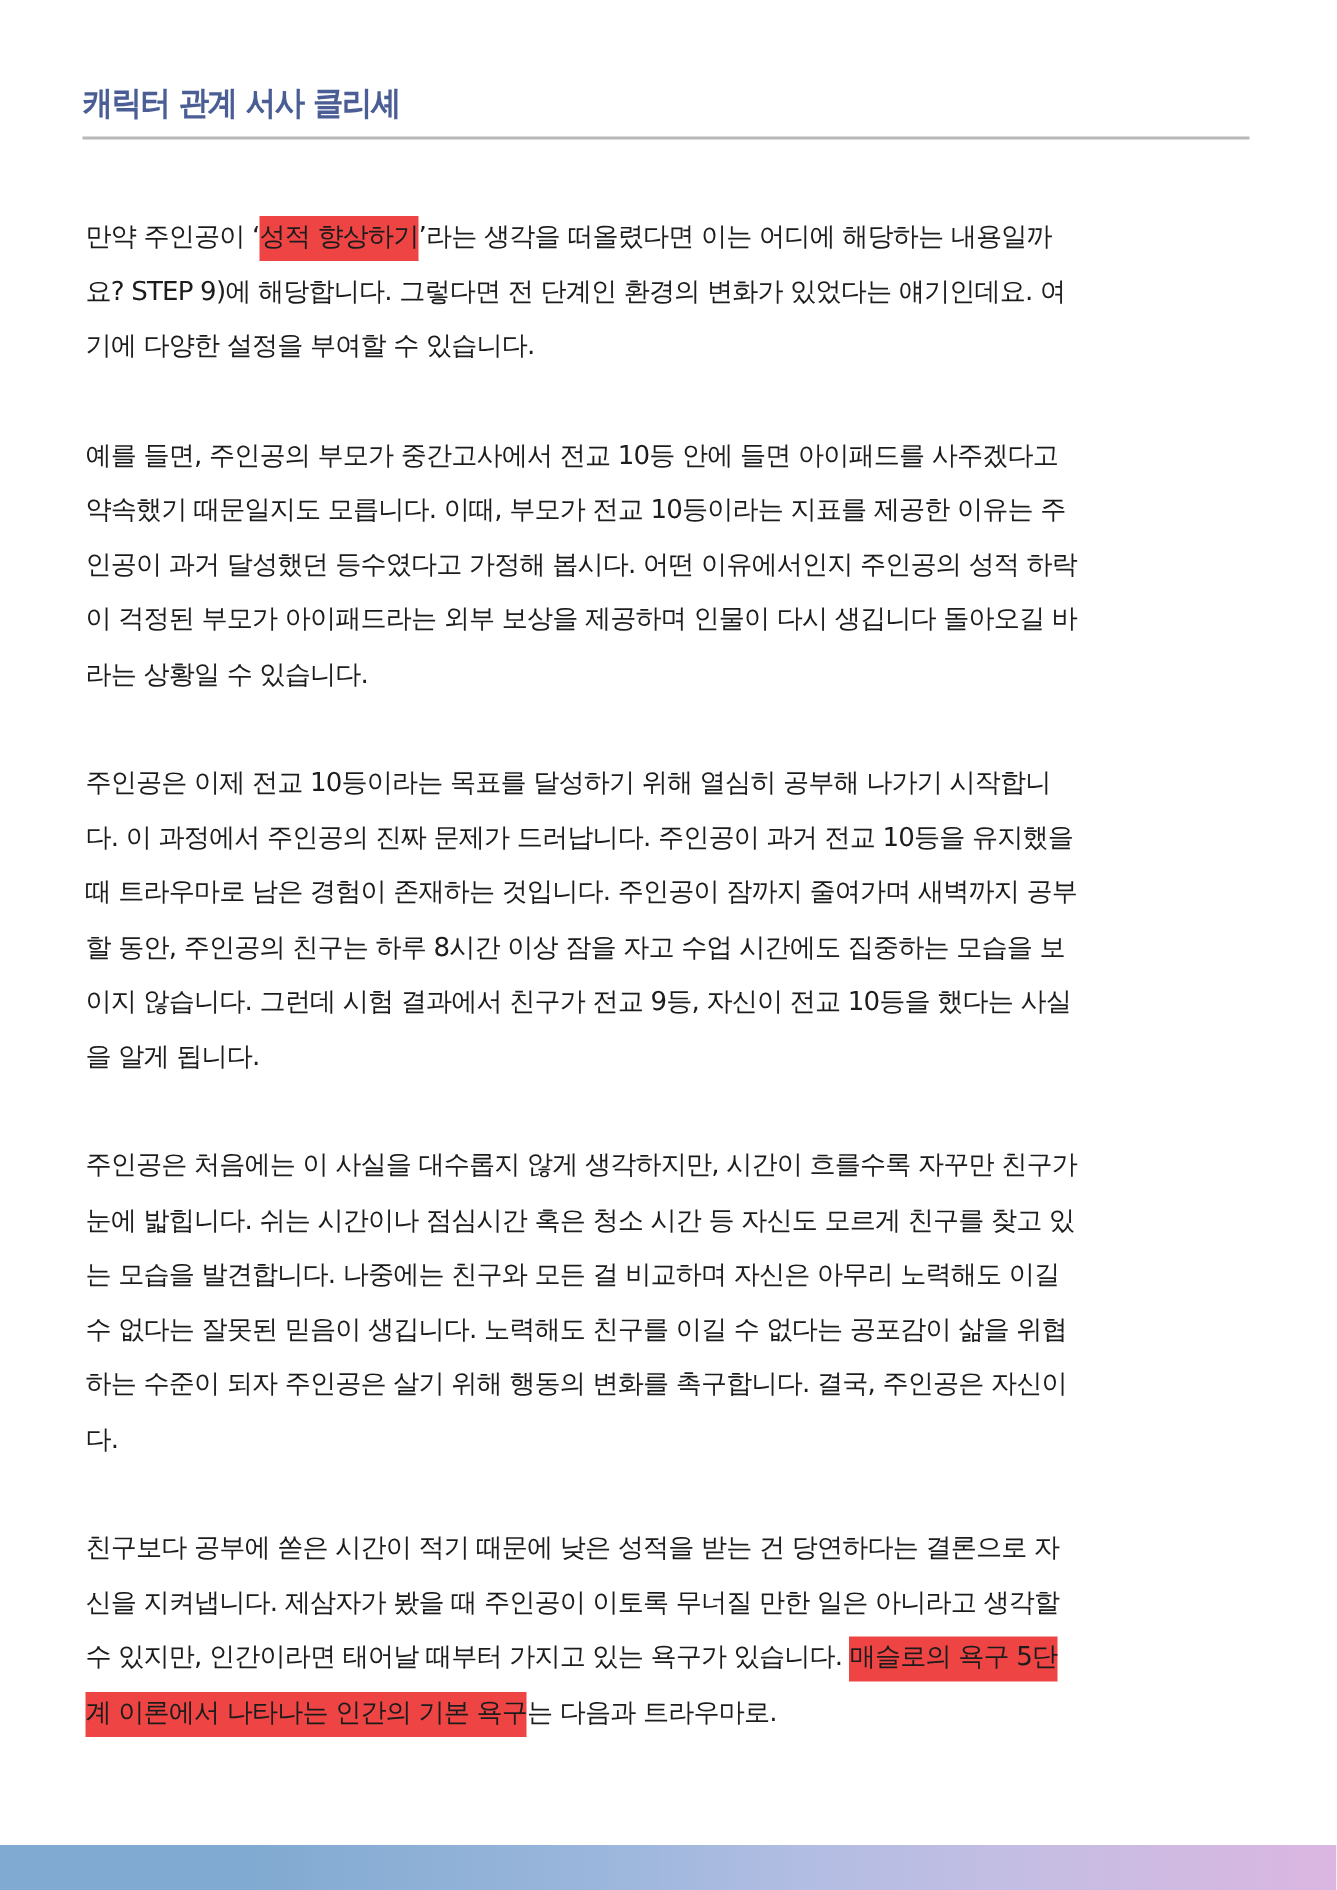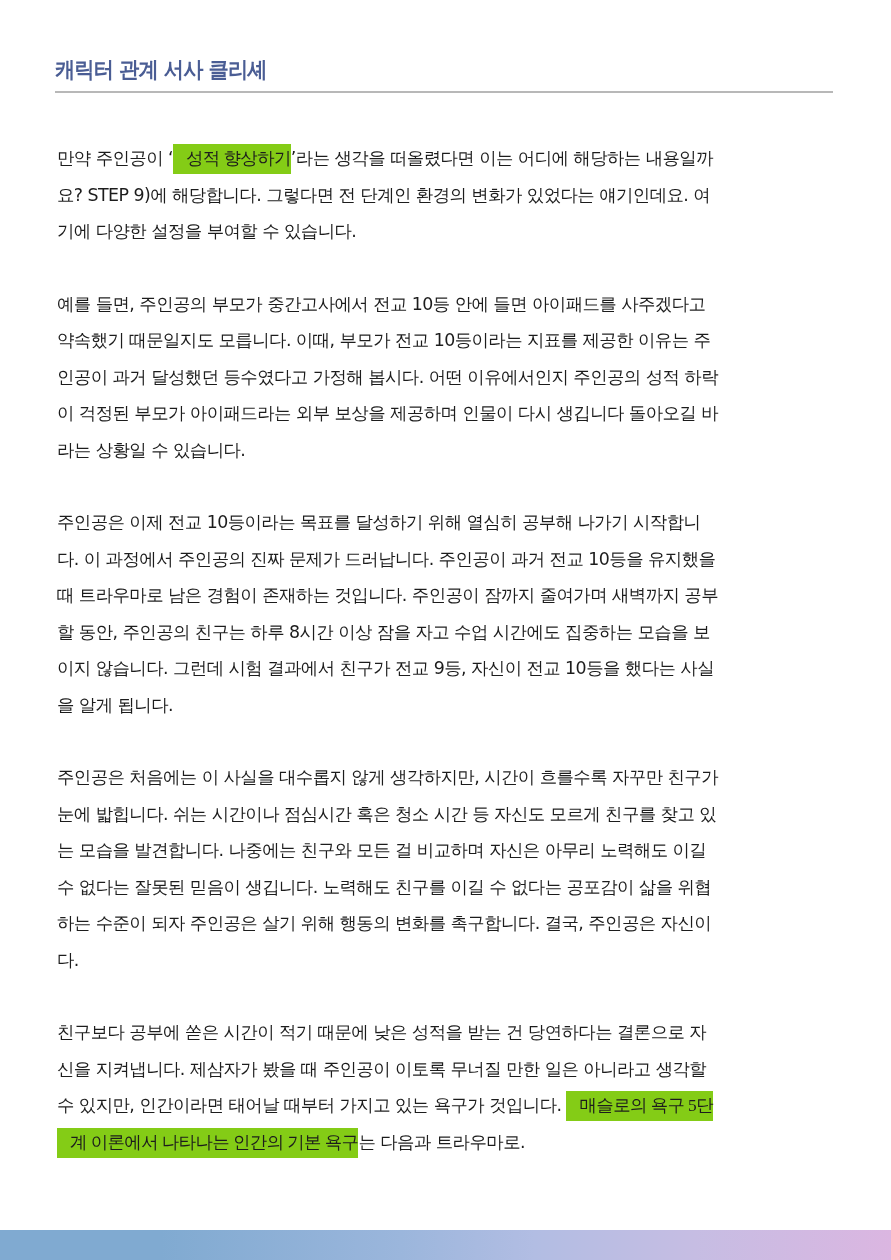--- a/index.html
+++ b/index.html
@@ -52,23 +52,22 @@
       word-break: keep-all;
       text-align: justify;
       color: #1c1c1c;
     }
     .line {
       display: block;
       white-space: nowrap;
       height: 36.5px;
     }
     .hl {
-      background: #84cc16;
-      padding: 4px 0 6px 13px;
-      font-family: Liberation Serif, serif;
+      background: #ef4444;
+      padding: 4px 0 6px 0;
     }
     .footer-bar {
       position: absolute;
       left: 0;
       top: 1230px;
       width: 891px;
       height: 30px;
       background: linear-gradient(90deg, #80aad1 0%, #80aad1 18%, #9bb6dc 45%, #b2bde3 60%, #c6bde3 78%, #dbb6e1 100%);
     }
   </style>
@@ -110,18 +109,18 @@
     <span class="line">눈에 밟힙니다. 쉬는 시간이나 점심시간 혹은 청소 시간 등 자신도 모르게 친구를 찾고 있</span>
     <span class="line">는 모습을 발견합니다. 나중에는 친구와 모든 걸 비교하며 자신은 아무리 노력해도 이길</span>
     <span class="line">수 없다는 잘못된 믿음이 생깁니다. 노력해도 친구를 이길 수 없다는 공포감이 삶을 위협</span>
     <span class="line">하는 수준이 되자 주인공은 살기 위해 행동의 변화를 촉구합니다. 결국, 주인공은 자신이</span>
     <span class="line">다.</span>
   </p>
 
   <p class="para">
     <span class="line">친구보다 공부에 쏟은 시간이 적기 때문에 낮은 성적을 받는 건 당연하다는 결론으로 자</span>
     <span class="line">신을 지켜냅니다. 제삼자가 봤을 때 주인공이 이토록 무너질 만한 일은 아니라고 생각할</span>
-    <span class="line"><span>수 있지만, 인간이라면 태어날 때부터 가지고 있는 욕구가 것입니다. </span><span class="hl">매슬로의 욕구 5단</span><span></span></span>
+    <span class="line"><span>수 있지만, 인간이라면 태어날 때부터 가지고 있는 욕구가 있습니다. </span><span class="hl">매슬로의 욕구 5단</span><span></span></span>
     <span class="line"><span></span><span class="hl">계 이론에서 나타나는 인간의 기본 욕구</span><span>는 다음과 트라우마로.</span></span>
   </p>
 </div>
 
 <div class="footer-bar"></div>
 
 </body></html>

